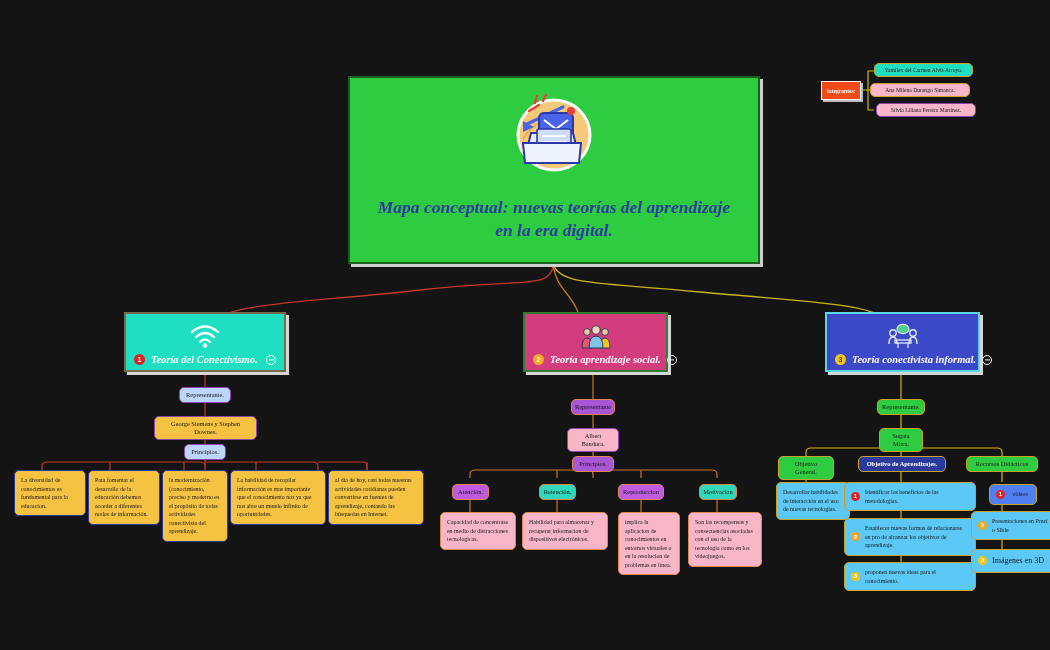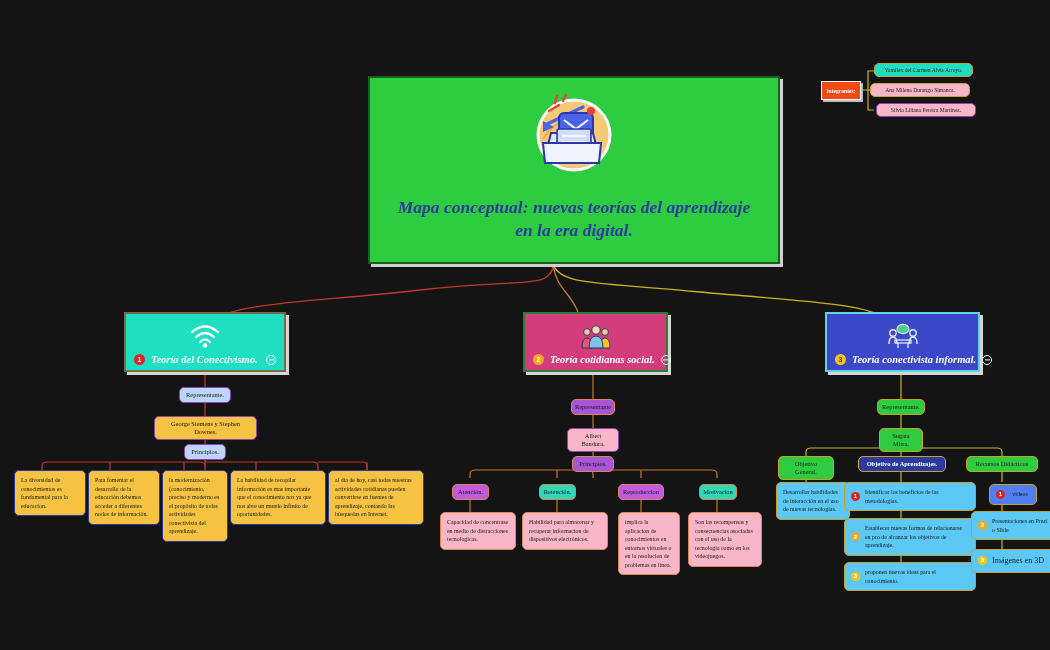--- a/index.html
+++ b/index.html
@@ -5,21 +5,21 @@
   * { box-sizing: border-box; margin: 0; padding: 0; }
   html, body {
     width: 1050px; height: 650px;
     background: #141414;
     font-family: "Liberation Serif", serif;
     overflow: hidden;
   }
   #canvas { position: relative; width: 1050px; height: 650px; }
   svg.links { position: absolute; left: 0; top: 0; width: 1050px; height: 650px; pointer-events: none; }
 
-  .node { position: absolute; margin-left: 20px; }
+  .node { position: absolute; }
 
   
   #center-node {
     left: 348px; top: 76px; width: 412px; height: 188px;
     background: #2ecc40;
     border: 2px solid #1b5e20;
     box-shadow: 3px 3px 0 #cfcfcf;
   }
   #center-illus { width: 100%; height: 100px; display: flex; align-items: center; justify-content: center; padding-top: 12px; }
   #center-title {
@@ -216,21 +216,21 @@
         <circle cx="8" cy="9" r="3.4" fill="#f2c9a0" stroke="#2b3a60" stroke-width="1"></circle>
         <path d="M3 25 Q3 15 8 15 Q13 15 13 25 Z" fill="#e8576f" stroke="#2b3a60" stroke-width="1"></path>
         <circle cx="26" cy="9" r="3.4" fill="#f2c9a0" stroke="#2b3a60" stroke-width="1"></circle>
         <path d="M21 25 Q21 15 26 15 Q31 15 31 25 Z" fill="#f5c518" stroke="#2b3a60" stroke-width="1"></path>
         <circle cx="17" cy="7" r="4.2" fill="#f7d7b4" stroke="#2b3a60" stroke-width="1"></circle>
         <path d="M10 25 Q10 13 17 13 Q24 13 24 25 Z" fill="#7fc4e8" stroke="#2b3a60" stroke-width="1"></path>
       </svg>
     </div>
     <div class="branch-row">
       <span class="numbadge" style="background:#f5a623;">2</span>
-      <span class="branch-label">Teoría cotidianas social.</span>
+      <span class="branch-label">Teoría aprendizaje social.</span>
       <span class="minus-circle"></span>
     </div>
   </div>
 
   <div class="pill" style="left:571px; top:399px; width:44px; background:#a855d6; border-color:#e0874f; color:#1a1a1a;">Representante</div>
   <div class="pill" style="left:567px; top:428px; width:52px; background:#f9b6c9; border-color:#8e44ad; color:#1a1a1a;">Albert Bandura.</div>
   <div class="pill" style="left:572px; top:456px; width:42px; background:#a855d6; border-color:#e0874f; color:#1a1a1a;">Principios.</div>
 
   <div class="pill" style="left:452px; top:484px; width:37px; background:#c05ae0; border-color:#e0874f; color:#1a1a1a;">Atención.</div>
   <div class="pill" style="left:539px; top:484px; width:37px; background:#2fd8b8; border-color:#e0874f; color:#1a1a1a;">Retención.</div>

